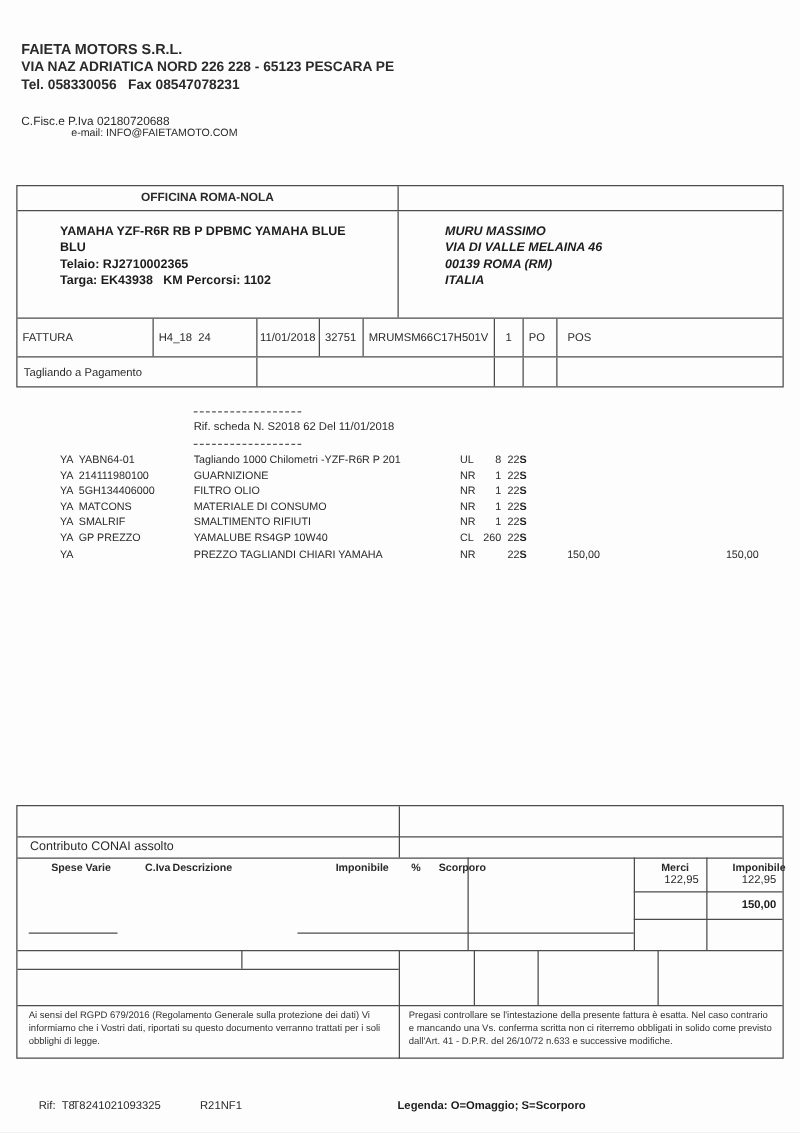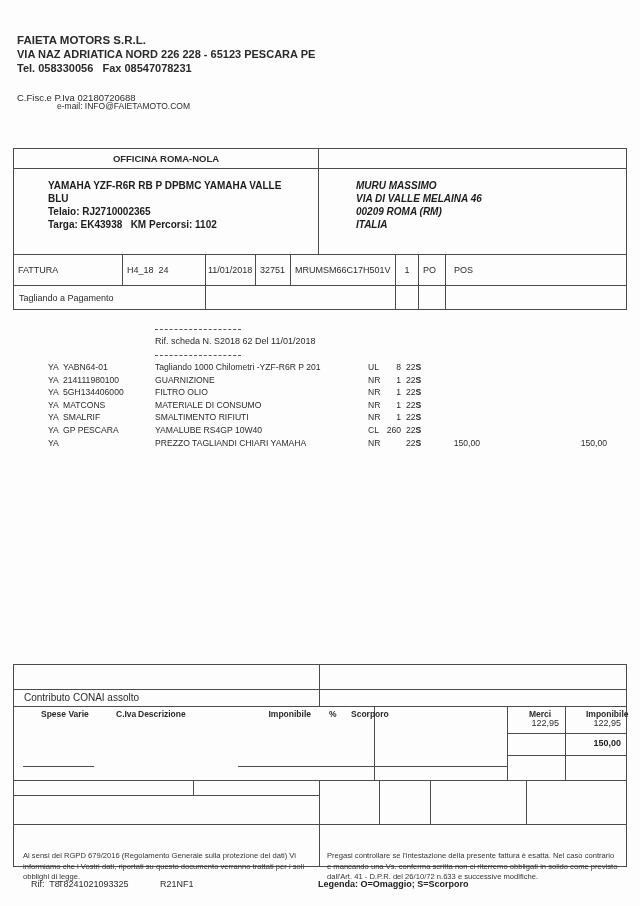--- a/index.html
+++ b/index.html
@@ -38,27 +38,27 @@
   .itrow{position:relative;height:12.6px;line-height:12.6px;}
   .it-prefix{position:absolute;left:48px;}
   .it-code{position:absolute;left:63px;}
   .it-desc{position:absolute;left:155px;}
   .it-unit{position:absolute;left:368px;}
   .it-qty{position:absolute;left:373px;width:28px;text-align:right;}
   .it-vat{position:absolute;left:406px;}
   .it-price{position:absolute;left:430px;width:50px;text-align:right;}
   .it-total{position:absolute;left:555px;width:52px;text-align:right;}
   
-  .botbox{left:13px;top:664px;width:612px;height:201px;border:1px solid #4c4c4c;}
+  .botbox{left:13px;top:644px;width:612px;height:201px;border:1px solid #4c4c4c;}
   .vline{position:absolute;width:0;border-left:1px solid #4c4c4c;}
   .hline{position:absolute;height:0;border-top:1px solid #4c4c4c;}
   .conai{position:absolute;left:10px;top:27px;font-size:10px;}
   .sh{position:absolute;font-size:8.5px;font-weight:bold;top:44px;padding-left:15px;}
   .sv{position:absolute;font-size:9px;text-align:right;}
-  .legal{position:absolute;font-size:7.6px;line-height:10.6px;color:#333;margin-top:24px;}
+  .legal{position:absolute;font-size:7.6px;line-height:10.6px;color:#333;}
   
   .foot{top:879px;font-size:9px;}
 </style>
 </head>
 <body>
 
 <div class="page">
 
   <div class="abs lh-co">FAIETA MOTORS S.R.L.</div>
   <div class="abs lh-ad">VIA NAZ ADRIATICA NORD 226 228 - 65123 PESCARA PE</div>
@@ -68,29 +68,29 @@
 
   <div class="abs topbox">
     <div class="row titlerow hb">
       <div class="cell" style="width:305px;">
         <span>OFFICINA ROMA-NOLA</span>
       </div>
       <div class="cell" style="flex:1;"></div>
     </div>
     <div class="row inforow hb">
       <div class="cell" style="width:305px;padding-left:34px;">
-        <div>YAMAHA YZF-R6R RB P DPBMC YAMAHA VALLE</div>
+        <div>YAMAHA YZF-R6R RB P DPBMC YAMAHA BLUE</div>
         <div>BLU</div>
         <div>Telaio: RJ2710002365</div>
         <div class="pre">Targa: EK43938   KM Percorsi: 1102</div>
       </div>
       <div class="cell" style="flex:1;padding-left:37px;font-style:italic;">
         <div>MURU MASSIMO</div>
         <div>VIA DI VALLE MELAINA 46</div>
-        <div>00209 ROMA (RM)</div>
+        <div>00139 ROMA (RM)</div>
         <div>ITALIA</div>
       </div>
     </div>
     <div class="row invrow hb">
       <div class="cell" style="width:109px;">
           <span>FATTURA</span>
         </div>
       <div class="cell" style="width:83px;">
           <span class="pre">H4_18  24</span>
         </div>
@@ -174,21 +174,21 @@
       <span class="it-code">SMALRIF</span>
       <span class="it-desc">SMALTIMENTO RIFIUTI</span>
       <span class="it-unit">NR</span>
       <span class="it-qty">1</span>
       <span class="it-vat"><span>22</span><span class="b">S</span></span>
       <span class="it-price"></span>
       <span class="it-total"></span>
     </div>
     <div class="itrow">
       <span class="it-prefix">YA</span>
-      <span class="it-code">GP PESCARA</span>
+      <span class="it-code">GP PREZZO</span>
       <span class="it-desc">YAMALUBE RS4GP 10W40</span>
       <span class="it-unit">CL</span>
       <span class="it-qty">260</span>
       <span class="it-vat"><span>22</span><span class="b">S</span></span>
       <span class="it-price"></span>
       <span class="it-total"></span>
     </div>
     <div class="itrow">
       <span class="it-prefix">YA</span>
       <span class="it-code"></span>

